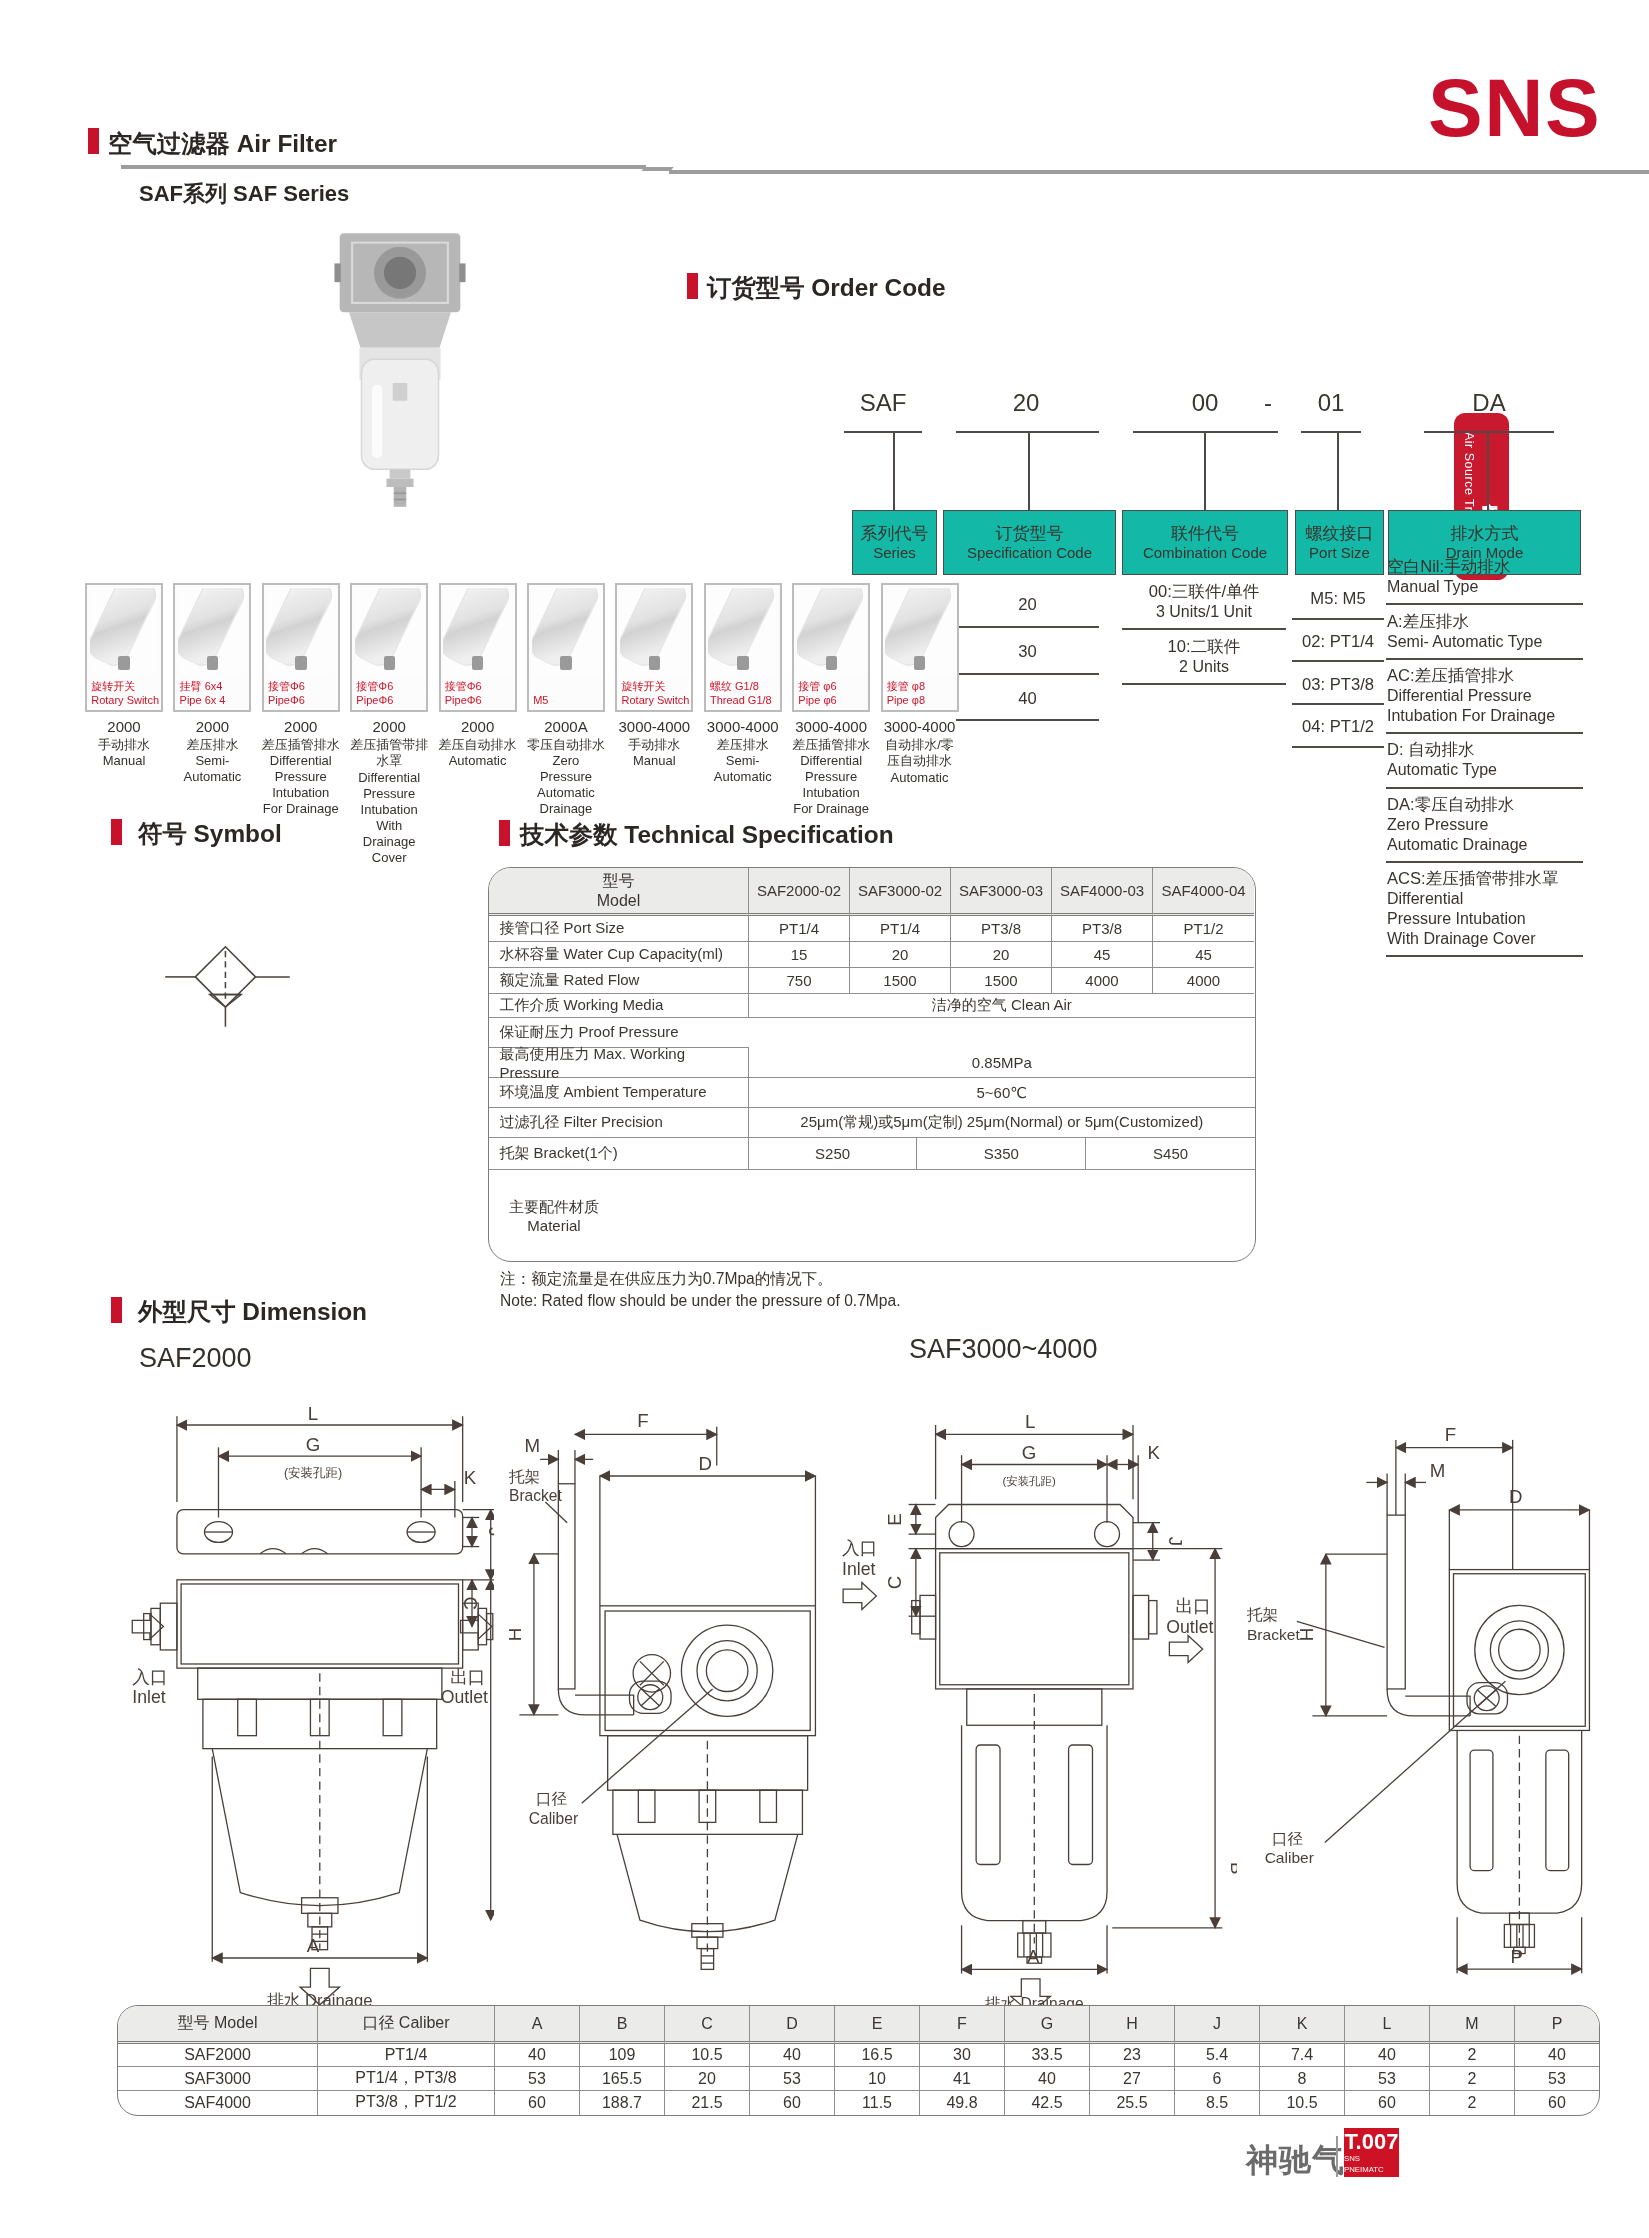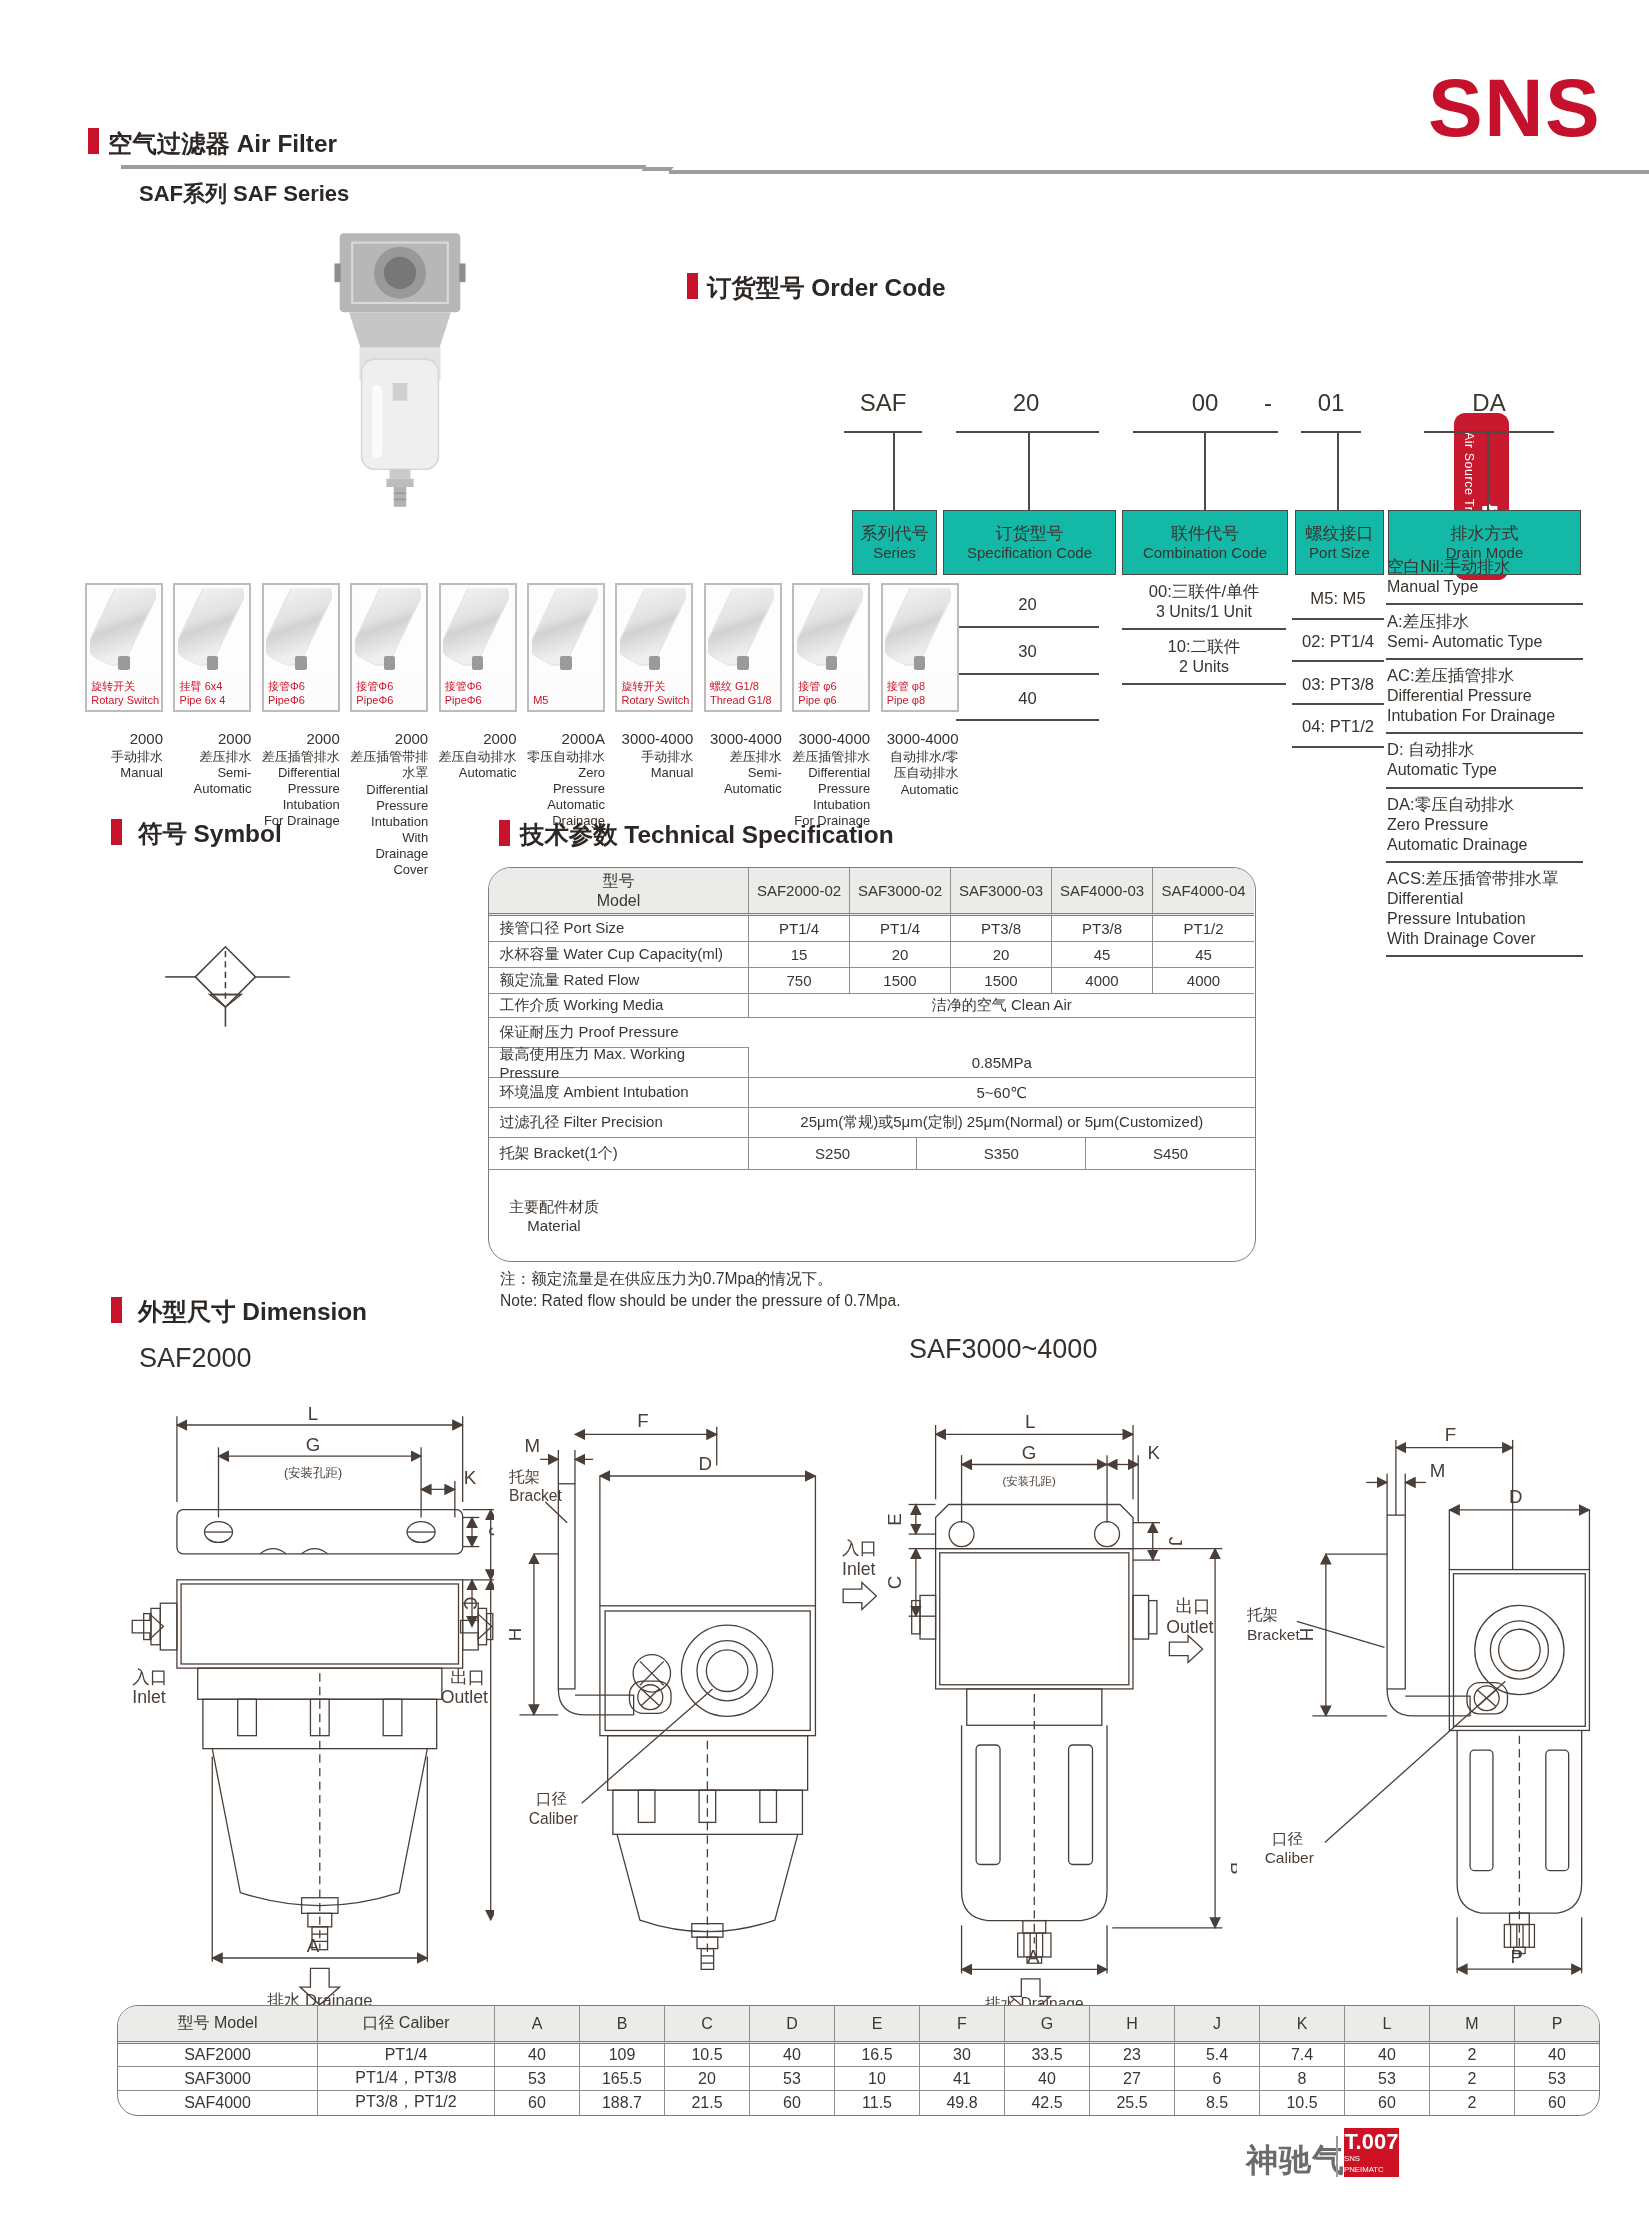--- a/index.html
+++ b/index.html
@@ -22,21 +22,21 @@
   
   .thumbrow{position:absolute;left:85px;top:583px;display:flex;gap:10.4px;}
   .thumb{width:78px;flex:0 0 78px;}
   .tbox{position:relative;width:74px;height:125px;border:2.1px solid #bcbcbc;background:#fcfcfc;}
   .ph{position:absolute;left:2.6px;right:2.6px;top:2.6px;bottom:33px;overflow:hidden;background:#fdfdfd;}
   .ph::before{content:"";position:absolute;left:16%;top:-14%;width:58%;height:100%;
       background:linear-gradient(135deg,#f3f3f3 10%,#e2e2e2 45%,#d2d2d2 55%,#efefef 85%);
       transform:rotate(26deg);border-radius:14.5px;border:0.5px solid #e0e0e0;}
   .ph::after{content:"";position:absolute;left:42%;bottom:8%;width:11.4px;height:13.5px;background:#9a9a9a;border-radius:2.1px;}
   .rc{position:absolute;left:4.2px;bottom:2.6px;font-size:11px;line-height:13.5px;color:#cf1429;white-space:pre-line;text-align:left;}
-  .vcap{margin-top:18px;text-align:right;color:#35302b;}
+  .vcap{margin-top:6px;text-align:center;color:#35302b;}
   .vcap .mo{font-size:15px;line-height:18.7px;}
   .vcap .cn{font-size:13px;line-height:16.6px;}
   .vcap .en{font-size:13px;line-height:16px;}
   
   .stable{position:absolute;left:488px;top:867px;width:766px;border:1.6px solid #7e7c78;border-radius:23px;overflow:hidden;background:#fff;}
   .sr{display:flex;}
   .cell{border-right:1.6px solid #908e8a;border-bottom:1.6px solid #908e8a;box-sizing:border-box;
         display:flex;align-items:center;justify-content:center;text-align:center;font-size:15px;color:#3b3632;flex-direction:column;}
   .sr .cell:last-child{border-right:none;}
   .lab{justify-content:center;align-items:flex-start;text-align:left;padding-left:10.4px;}
@@ -391,21 +391,21 @@
       <div class="cell" style="width:507px;">洁净的空气 Clean Air</div>
     </div>
     <div class="sr" style="height:30px;">
       <div class="cell lab" style="width:260px;">保证耐压力 Proof Pressure</div>
     </div>
     <div class="sr" style="height:30px;">
       <div class="cell lab" style="width:260px;">最高使用压力 Max. Working Pressure</div>
       <div class="cell" style="width:507px;">0.85MPa</div>
     </div>
     <div class="sr" style="height:30px;">
-      <div class="cell lab" style="width:260px;">环境温度 Ambient Intubation</div>
+      <div class="cell lab" style="width:260px;">环境温度 Ambient Temperature</div>
       <div class="cell" style="width:507px;">5~60℃</div>
     </div>
     <div class="sr" style="height:30px;">
       <div class="cell lab" style="width:260px;">过滤孔径 Filter Precision</div>
       <div class="cell" style="width:507px;">25μm(常规)或5μm(定制) 25μm(Normal) or 5μm(Customized)</div>
     </div>
     <div class="sr" style="height:32px;">
       <div class="cell lab" style="width:260px;">托架 Bracket(1个)</div>
       <div class="cell" style="width:169px;">S250</div>
       <div class="cell" style="width:169px;">S350</div>

